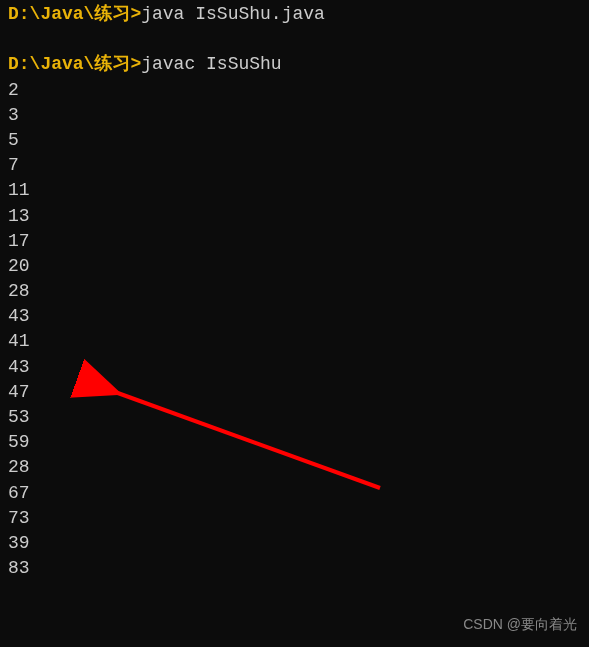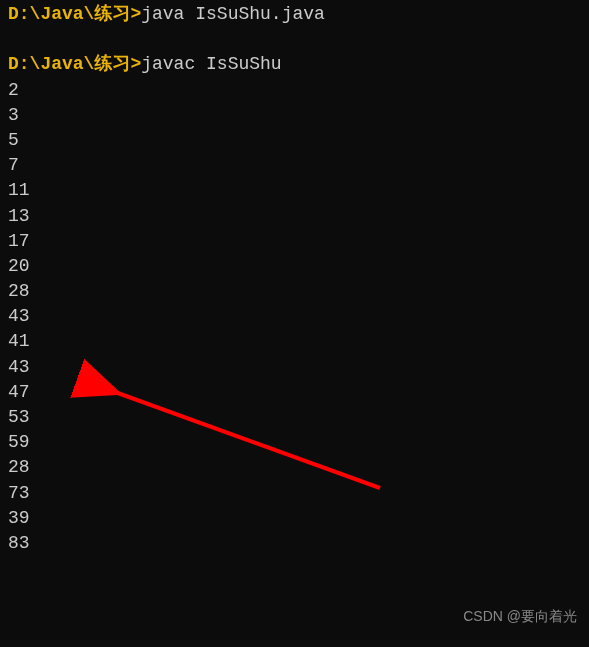--- a/index.html
+++ b/index.html
@@ -37,21 +37,21 @@
     .arrow-overlay {
       position: absolute;
       top: 0;
       left: 0;
       width: 589px;
       height: 647px;
       pointer-events: none;
     }
     .watermark {
       position: absolute;
-      bottom: 20px;
+      bottom: 12px;
       right: 12px;
       color: #888888;
       font-size: 14px;
       font-family: sans-serif;
     }
   </style>
 </head>
 <body>
 
 <div>
@@ -68,20 +68,21 @@
       <span class="output-line">17</span>
       <span class="output-line">20</span>
       <span class="output-line">28</span>
       <span class="output-line">43</span>
       <span class="output-line">41</span>
       <span class="output-line">43</span>
       <span class="output-line">47</span>
       <span class="output-line">53</span>
       <span class="output-line">59</span>
       <span class="output-line">28</span>
+      <span class="output-line">67</span>
       <span class="output-line">73</span>
       <span class="output-line">39</span>
       <span class="output-line">83</span>
     </div>
 </div>
 
 <svg class="arrow-overlay" viewBox="0 0 589 647">
   <defs>
     <marker id="arrowhead" markerWidth="12" markerHeight="12" refX="2" refY="6" orient="auto">
       <polygon points="0 6, 14 0, 14 12" fill="#ff0000"></polygon>

